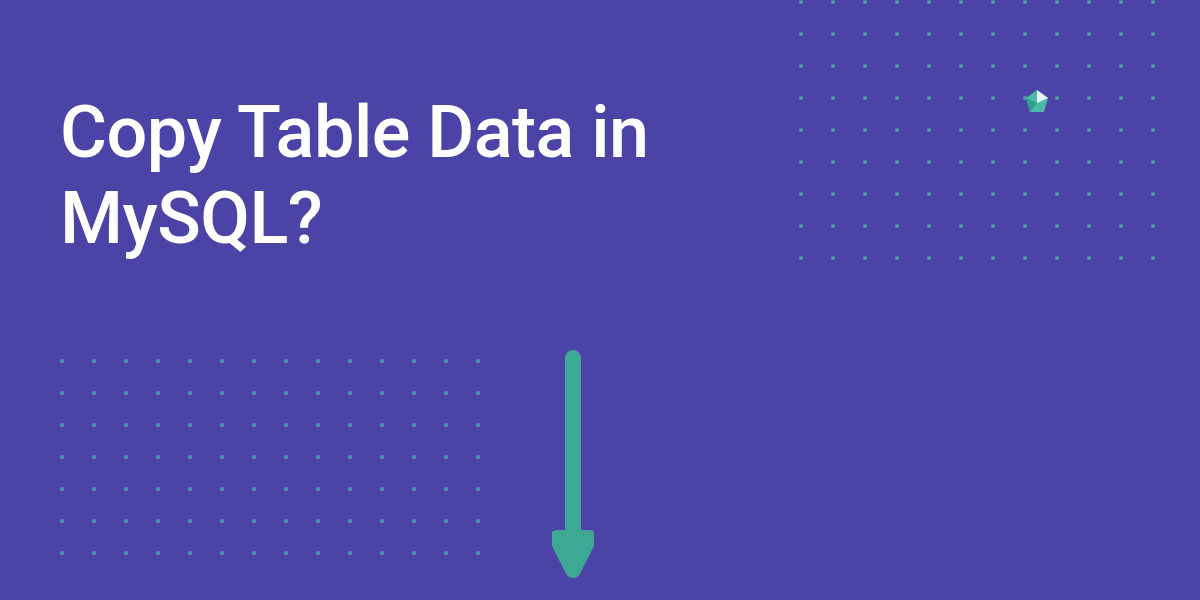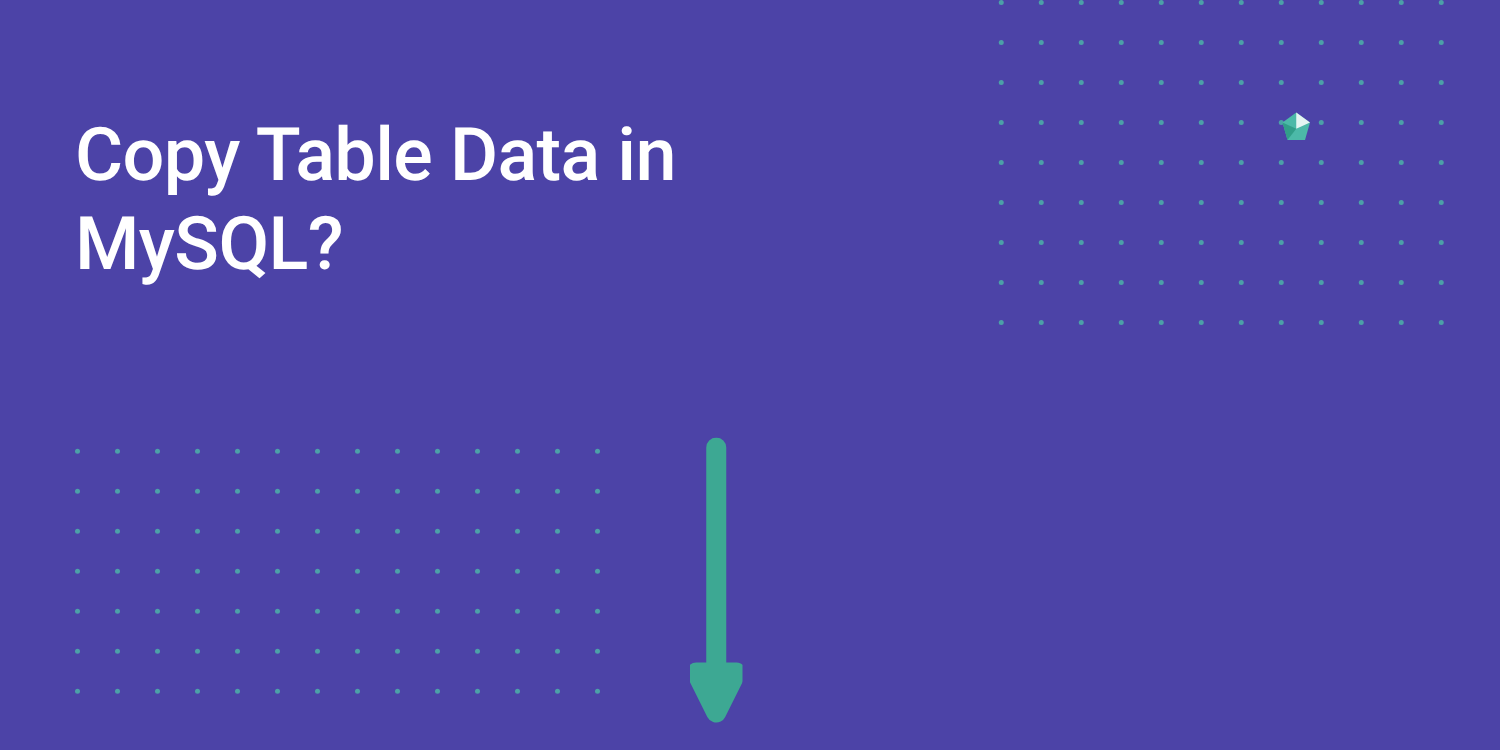--- a/index.html
+++ b/index.html
@@ -9,21 +9,21 @@
       background: #4C43A7;
       position: relative;
       overflow: hidden;
       font-family: -apple-system, BlinkMacSystemFont, "Segoe UI", Roboto, sans-serif;
     }
     .title {
       position: absolute;
       left: 60px;
       top: 90px;
       color: #ffffff;
-      font-size: 59px;
+      font-size: 72px;
       font-weight: 500;
       line-height: 1.2;
       letter-spacing: -0.5px;
       max-width: 700px;
     }
     .dot-grid {
       position: absolute;
       display: grid;
       gap: 28px;
     }

